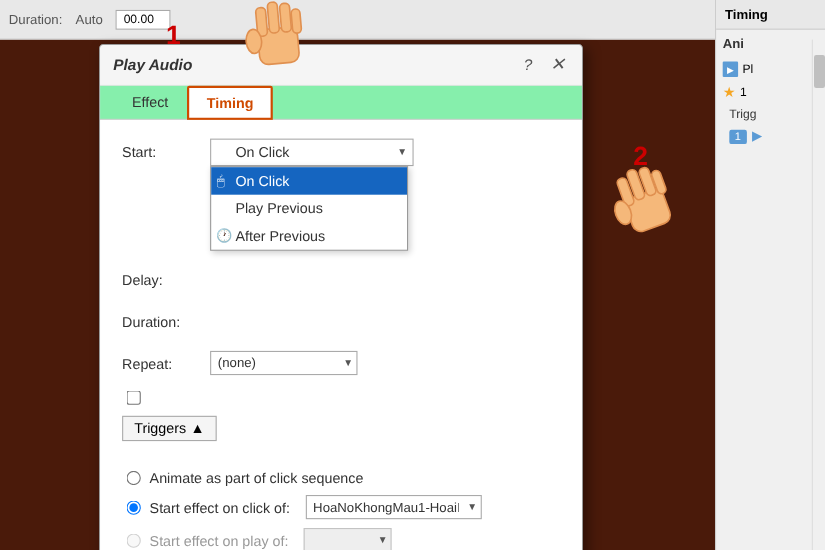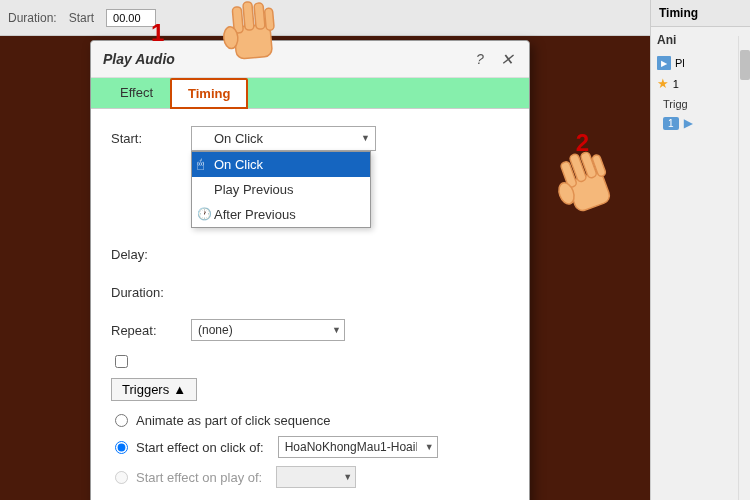--- a/index.html
+++ b/index.html
@@ -363,21 +363,21 @@
       color: #333;
     }
 
     .combo-narrow {
       border: 1px solid #aaa;
       background: white;
       padding: 3px 20px 3px 6px;
       font-size: 12px;
       color: #333;
       appearance: none;
-      width: 154px;
+      width: 134px;
     }
 
     .select-narrow-wrapper {
       position: relative;
       display: inline-block;
     }
 
     .select-narrow-wrapper::after {
       content: '▼';
       font-size: 9px;
@@ -453,21 +453,21 @@
       height: 30px;
     }
   </style>
 </head>
 <body>
 
 <div class="bg-slide"></div>
 
 <div class="top-toolbar">
   <span class="toolbar-label">Duration:</span>
-  <span class="toolbar-label">Start</span>
+  <span class="toolbar-label">Auto</span>
   <input class="toolbar-input" type="text" value="00.00" style="">
 </div>
 
 <div class="right-panel">
   <div class="right-panel-header">
     <span>Timing</span>
   </div>
   <div style="width:12px;position:absolute;right:0;top:36px;height:464px;" class="scrollbar-track">
     <div class="scrollbar-thumb"></div>
   </div>
@@ -571,21 +571,21 @@
             <option>(none)</option>
           </select>
         </div>
       </div>
     </div>
 
     <div class="checkbox-row">
       <input type="checkbox" style="">
     </div>
 
-    <div style="margin-bottom:12px;">
+    <div style="margin-bottom:26px;">
       <button class="triggers-btn">
         <span>Triggers</span>
         <span>▲</span>
       </button>
     </div>
 
     <div class="radio-row">
       <input type="radio" name="trigger-type" style="">
       <span class="radio-label">Animate as part of click sequence</span>
     </div>

